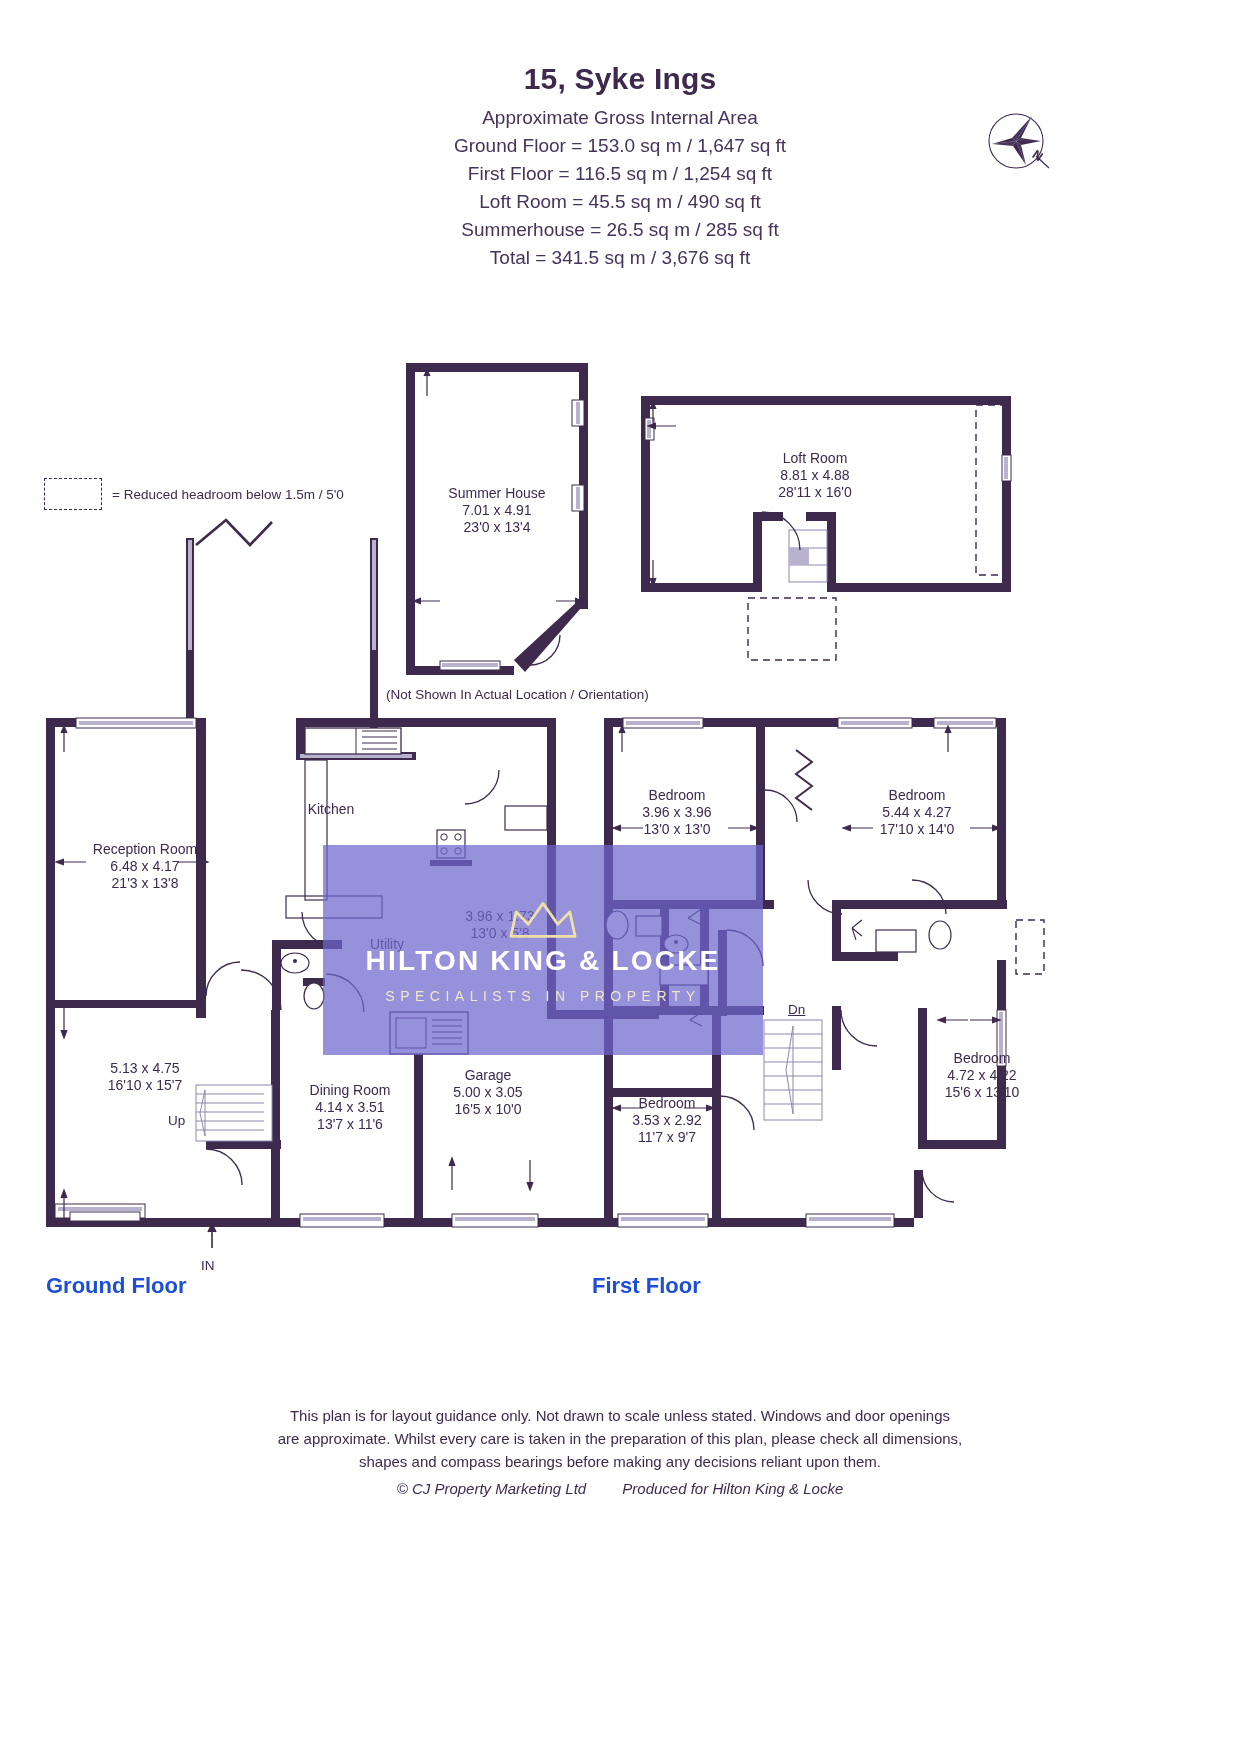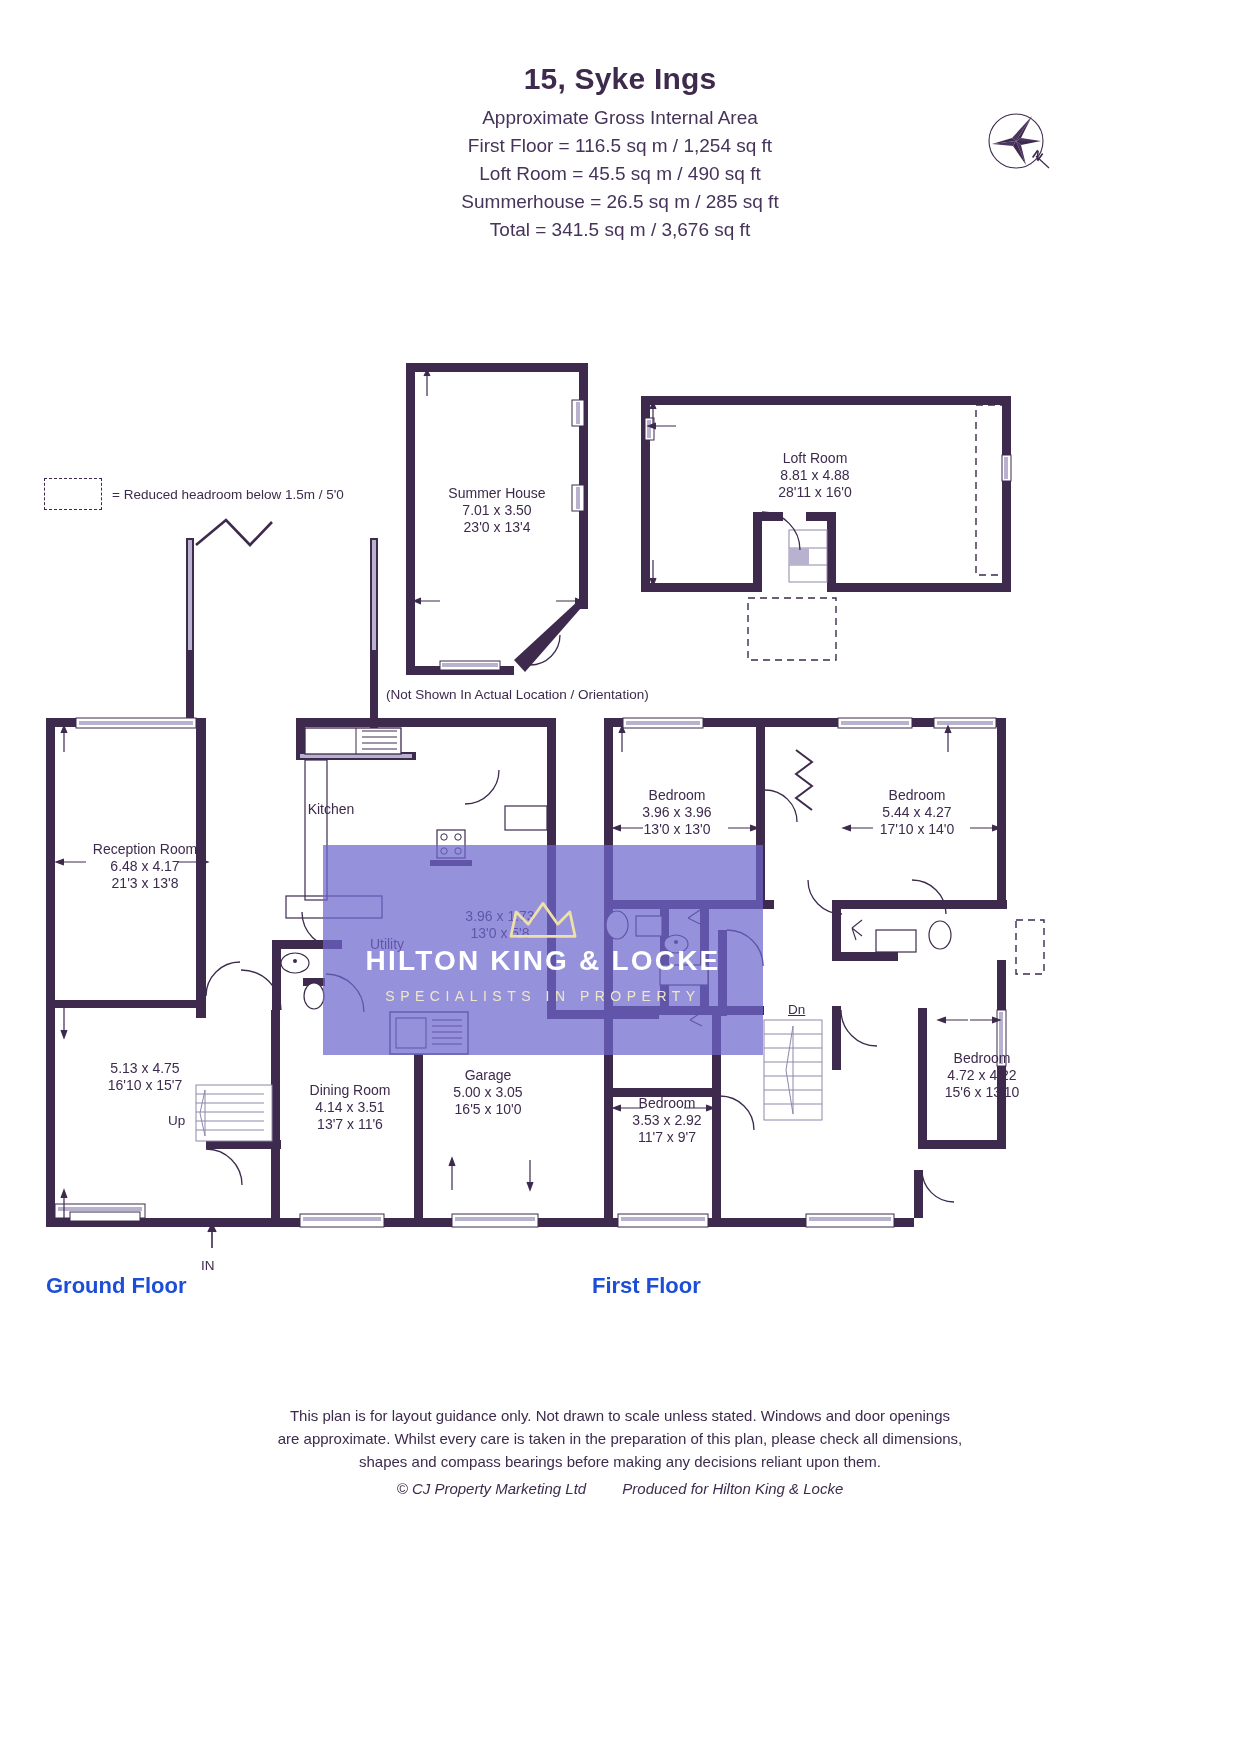--- a/index.html
+++ b/index.html
@@ -46,20 +46,21 @@
 </style>
 </head>
 <body>
 
 <div class="page">
 
   <div class="header">
     <div class="title">15, Syke Ings</div>
     <div class="areas">
       <div>Approximate Gross Internal Area</div>
+      <div>Ground Floor = 153.0 sq m / 1,647 sq ft</div>
       <div>First Floor = 116.5 sq m / 1,254 sq ft</div>
       <div>Loft Room = 45.5 sq m / 490 sq ft</div>
       <div>Summerhouse = 26.5 sq m / 285 sq ft</div>
       <div>Total = 341.5 sq m / 3,676 sq ft</div>
     </div>
   </div>
 
   <div class="compass">
     <svg width="70" height="70" viewBox="0 0 70 70">
       <circle cx="33" cy="33" r="27" fill="none" stroke="#3d2a4d" stroke-width="1.1"></circle>
@@ -296,21 +297,21 @@
       <path d="M970 828 L998 828 M992 825 L1000 828 L992 831" stroke="#3d2a4d" stroke-width="1.2" fill="#3d2a4d"></path>
       <path d="M615 1108 L643 1108 M621 1105 L613 1108 L621 1111" stroke="#3d2a4d" stroke-width="1.2" fill="#3d2a4d"></path>
       <path d="M684 1108 L712 1108 M706 1105 L714 1108 L706 1111" stroke="#3d2a4d" stroke-width="1.2" fill="#3d2a4d"></path>
       <path d="M940 1020 L968 1020 M946 1017 L938 1020 L946 1023" stroke="#3d2a4d" stroke-width="1.2" fill="#3d2a4d"></path>
       <path d="M970 1020 L998 1020 M992 1017 L1000 1020 L992 1023" stroke="#3d2a4d" stroke-width="1.2" fill="#3d2a4d"></path>
     </g>
   </svg>
 
   <div class="lbl" style="left:402px;top:485px;width:190px;">
     <span class="rn">Summer House</span>
-    <span class="dm">7.01 x 3.50</span>
+    <span class="dm">7.01 x 4.91</span>
     <span class="dm">23'0 x 13'4</span>
   </div>
   <div class="note" style="left:386px;top:687px;">(Not Shown In Actual Location / Orientation)</div>
 
   <div class="lbl" style="left:725px;top:450px;width:180px;">
     <span class="rn">Loft Room</span>
     <span class="dm">8.81 x 4.88</span>
     <span class="dm">28'11 x 16'0</span>
   </div>
 

